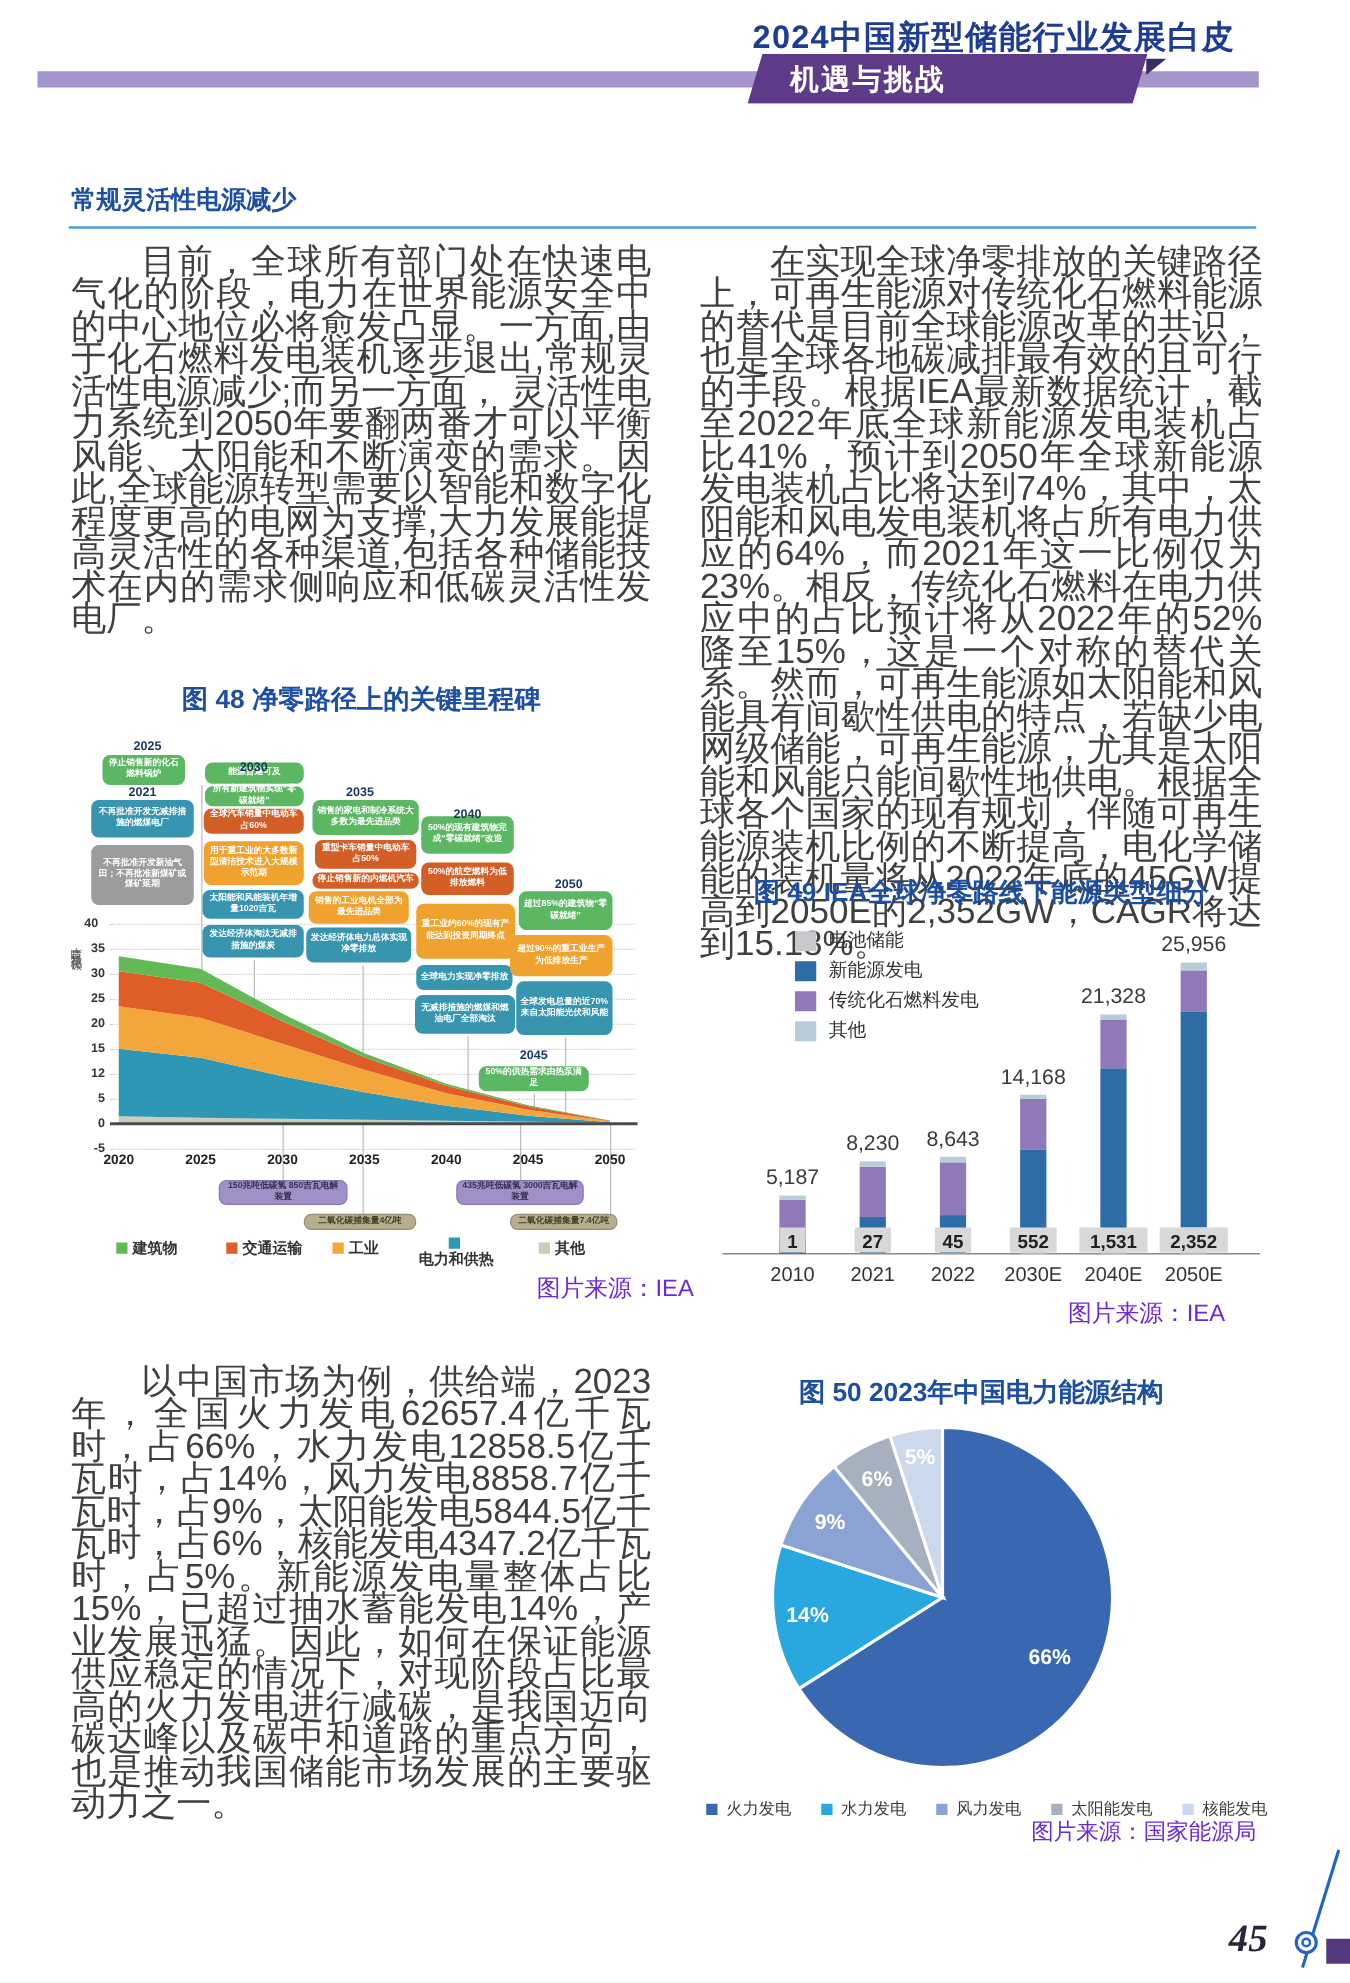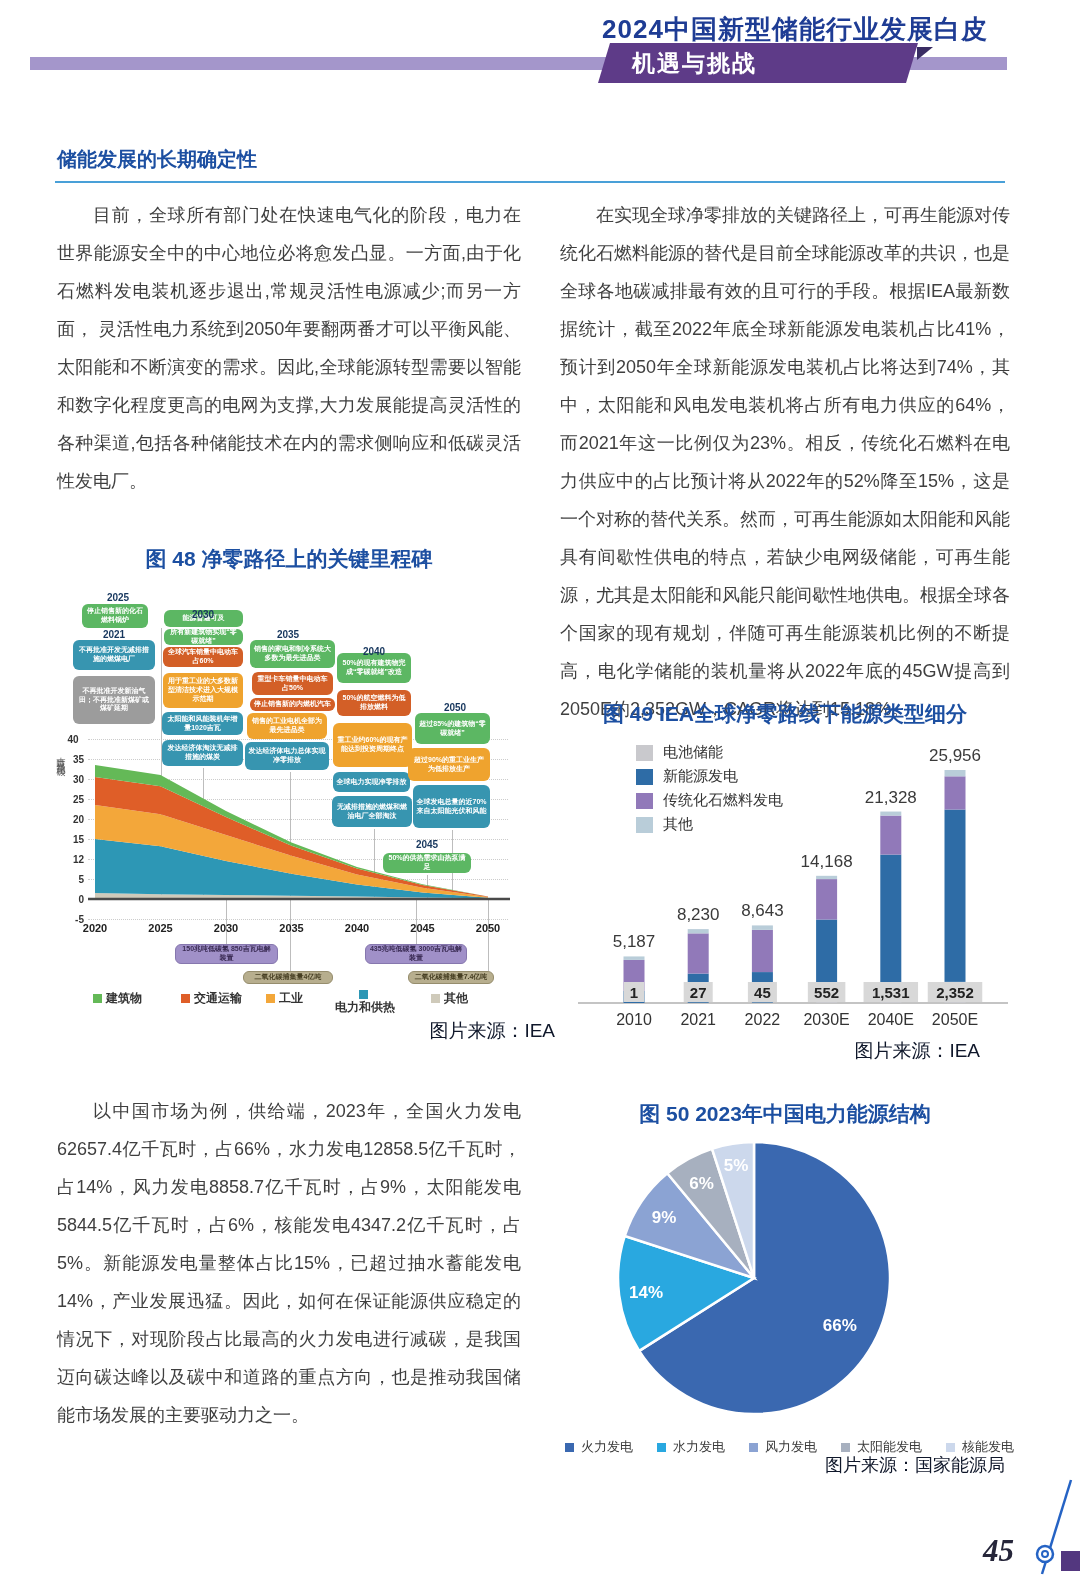--- a/index.html
+++ b/index.html
@@ -8,23 +8,23 @@
   .abs{position:absolute;}
   
   .doc-title{font-size:26px;font-weight:bold;color:#1e3c94;text-align:center;letter-spacing:1px;}
   .band{background:#a496cb;height:13px;}
   .banner{background:#5e3b88;height:40px;clip-path:polygon(12px 0,100% 0,calc(100% - 12px) 100%,0 100%);}
   .banner span{display:block;padding-left:34px;line-height:40px;color:#fff;font-size:23px;font-weight:bold;letter-spacing:2px;}
   .fold{width:0;height:0;border-top:13px solid #3a2d63;border-right:16px solid transparent;}
   
   .sec-head{font-size:20px;font-weight:bold;color:#1c4fa1;}
   .sec-rule{height:2px;background:#49a0d8;}
-  .para{font-size:18px;line-height:38px;color:#3f3f3f;text-align:justify;text-indent:2em;}
+  .para{font-size:28px;line-height:26px;color:#3f3f3f;text-align:justify;text-indent:2em;}
   .fig-title{font-weight:bold;font-size:21px;color:#1c4fa1;text-align:center;}
-  .src{font-size:19px;color:#0f172a;text-align:right;}
+  .src{font-size:19px;color:#6d28d9;text-align:right;}
   
   #fig48{width:462px;height:425px;}
   .mi-box{position:absolute;border-radius:6px;color:#fff;font-size:7px;line-height:1.25;font-weight:bold;
           display:flex;align-items:center;justify-content:center;text-align:center;
           padding:1px 3px;box-sizing:border-box;z-index:3;}
   .c-green{background:#5cb763;}
   .c-teal{background:#3795b0;}
   .c-orange{background:#d35f27;}
   .c-yellow{background:#efa32e;}
   .c-gray{background:#9c9c9c;}
@@ -55,21 +55,21 @@
 
 <div class="page">
 
   <div class="abs doc-title" style="left:595px;top:12px;width:400px;">2024中国新型储能行业发展白皮书</div>
   <div class="abs band" style="left:30px;top:57px;width:977px;"></div>
   <div class="abs fold" style="left:917px;top:47px;"></div>
   <div class="abs banner" style="left:598px;top:43px;width:320px;">
     <span>机遇与挑战</span>
   </div>
 
-  <div class="abs sec-head" style="left:57px;top:146px;">储能发展的长期确定性</div>
+  <div class="abs sec-head" style="left:57px;top:146px;">常规灵活性电源减少</div>
   <div class="abs sec-rule" style="left:55px;top:181px;width:950px;"></div>
 
   <div class="abs para" style="left:57px;top:196px;width:464px;">目前，全球所有部门处在快速电气化的阶段，电力在世界能源安全中的中心地位必将愈发凸显。一方面,由于化石燃料发电装机逐步退出,常规灵活性电源减少;而另一方面， 灵活性电力系统到2050年要翻两番才可以平衡风能、太阳能和不断演变的需求。因此,全球能源转型需要以智能和数字化程度更高的电网为支撑,大力发展能提高灵活性的各种渠道,包括各种储能技术在内的需求侧响应和低碳灵活性发电厂。</div>
   <div class="abs para" style="left:560px;top:196px;width:450px;">在实现全球净零排放的关键路径上，可再生能源对传统化石燃料能源的替代是目前全球能源改革的共识，也是全球各地碳减排最有效的且可行的手段。根据IEA最新数据统计，截至2022年底全球新能源发电装机占比41%，预计到2050年全球新能源发电装机占比将达到74%，其中，太阳能和风电发电装机将占所有电力供应的64%，而2021年这一比例仅为23%。相反，传统化石燃料在电力供应中的占比预计将从2022年的52%降至15%，这是一个对称的替代关系。然而，可再生能源如太阳能和风能具有间歇性供电的特点，若缺少电网级储能，可再生能源，尤其是太阳能和风能只能间歇性地供电。根据全球各个国家的现有规划，伴随可再生能源装机比例的不断提高，电化学储能的装机量将从2022年底的45GW提高到2050E的2,352GW，CAGR将达到15.18%。</div>
   <div class="abs para" style="left:57px;top:1092px;width:464px;">以中国市场为例，供给端，2023年，全国火力发电62657.4亿千瓦时，占66%，水力发电12858.5亿千瓦时，占14%，风力发电8858.7亿千瓦时，占9%，太阳能发电5844.5亿千瓦时，占6%，核能发电4347.2亿千瓦时，占5%。新能源发电量整体占比15%，已超过抽水蓄能发电14%，产业发展迅猛。因此，如何在保证能源供应稳定的情况下，对现阶段占比最高的火力发电进行减碳，是我国迈向碳达峰以及碳中和道路的重点方向，也是推动我国储能市场发展的主要驱动力之一。</div>
 
   <div class="abs fig-title" style="left:58px;top:545px;width:462px;">图 48 净零路径上的关键里程碑</div>
   <div class="abs" id="fig48" style="left:58px;top:590px;">
       <div class="grid" style="left: 30px; top: 149px; width: 420px;"></div>
       <div class="ytick" style="left: 4px; top: 149px; text-align: center;">40</div>

